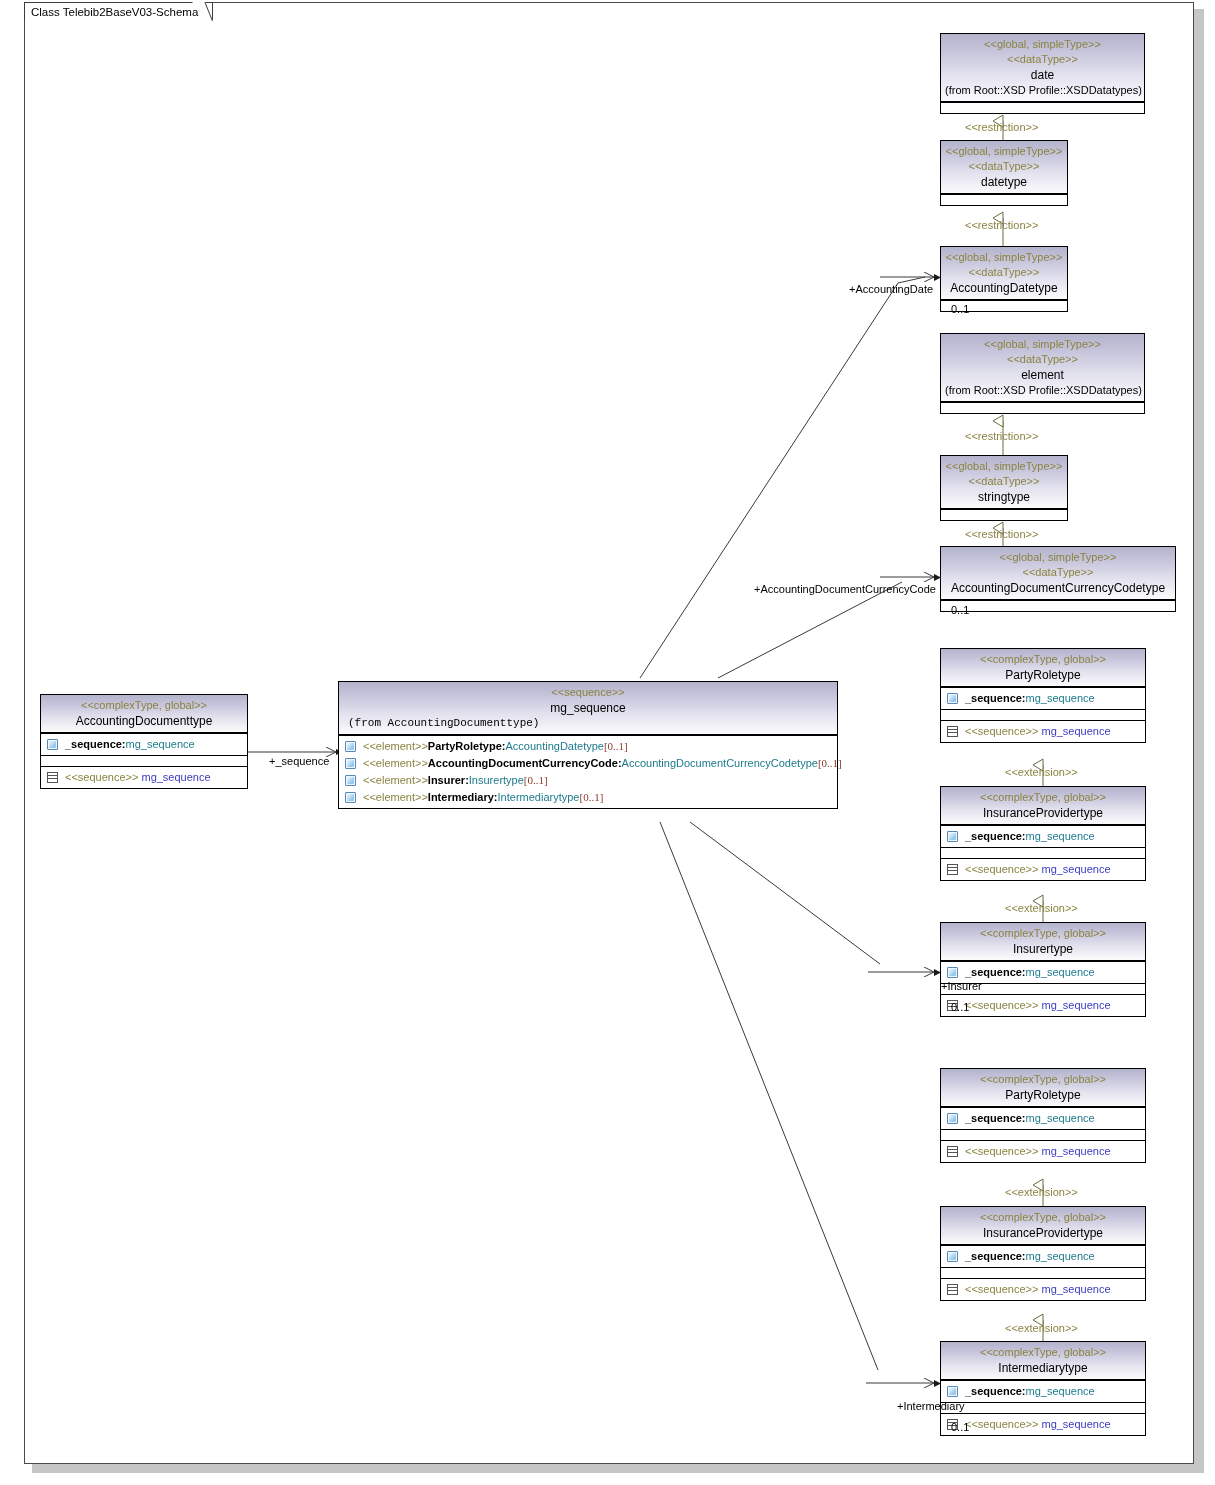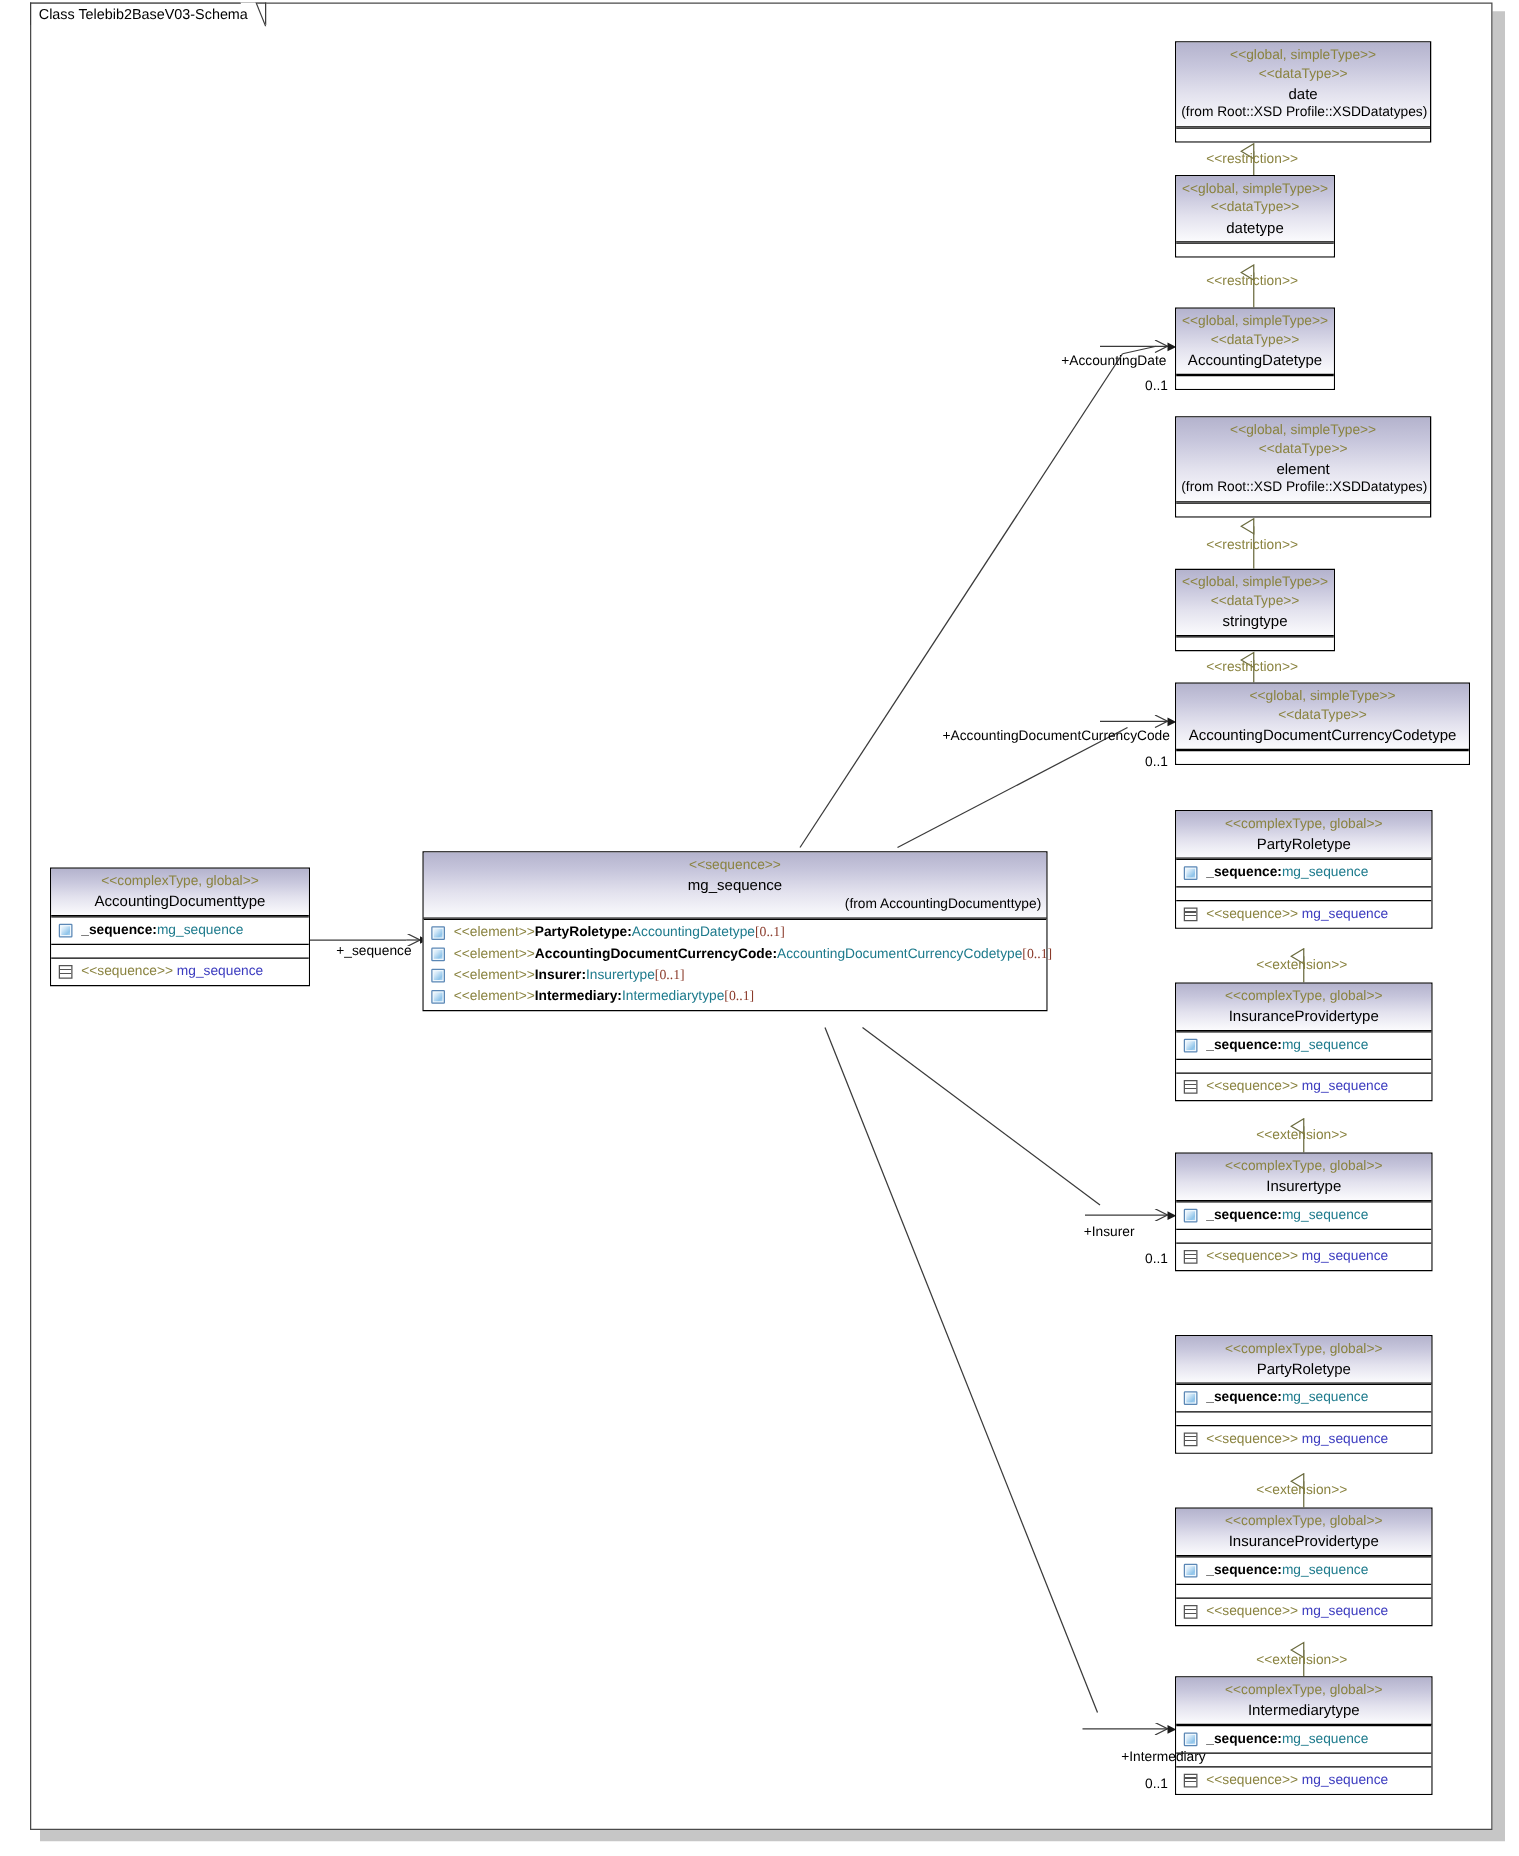--- a/index.html
+++ b/index.html
@@ -106,21 +106,21 @@
     line-height: 16px;
     white-space: nowrap;
   }
   .fromline {
     font-size: 11px;
     color: #000000;
     line-height: 15px;
     text-align: center;
     white-space: nowrap;
   }
-  .fromline.leftal { text-align: right; padding-left: 5px; }
+  .fromline.leftal { text-align: left; padding-left: 5px; font-family: Liberation Mono, monospace; }
 
   .compart {
     border-top: 1px solid #000000;
     padding: 2px 0 2px 0;
     box-sizing: border-box;
     background: #ffffff;
   }
   .compart.empty { height: 11px; padding: 0; }
 
   .feat {
@@ -167,21 +167,21 @@
   
   .elabel {
     position: absolute;
     font-size: 11px;
     line-height: 13px;
     color: #000000;
     white-space: nowrap;
     z-index: 5;
   }
   .elabel.role { color: #000000; }
-  .elabel.mult { color: #000000; }
+  .elabel.mult { color: #000000; margin-left: 35px; }
   .elabel.stereo-lbl { color: #8a8340; }
 </style>
 </head>
 <body>
 
 <div id="root">
 
   <div class="canvas-shadow"></div>
   <div class="canvas"></div>
 
@@ -491,19 +491,19 @@
   <div class="elabel stereo-lbl" style="left:1005px; top:1322px;">&lt;&lt;extension&gt;&gt;</div>
 
   <div class="elabel role" style="left:269px; top:755px;">+_sequence</div>
 
   <div class="elabel role" style="left:849px; top:283px;">+AccountingDate</div>
   <div class="elabel mult" style="left:916px; top:303px;">0..1</div>
 
   <div class="elabel role" style="left:754px; top:583px;">+AccountingDocumentCurrencyCode</div>
   <div class="elabel mult" style="left:916px; top:604px;">0..1</div>
 
-  <div class="elabel role" style="left:867px; top:980px;">+Insurer</div>
+  <div class="elabel role" style="left:941px; top:980px;">+Insurer</div>
   <div class="elabel mult" style="left:916px; top:1001px;">0..1</div>
 
   <div class="elabel role" style="left:897px; top:1400px;">+Intermediary</div>
   <div class="elabel mult" style="left:916px; top:1421px;">0..1</div>
 
 </div>
 
 </body></html>

